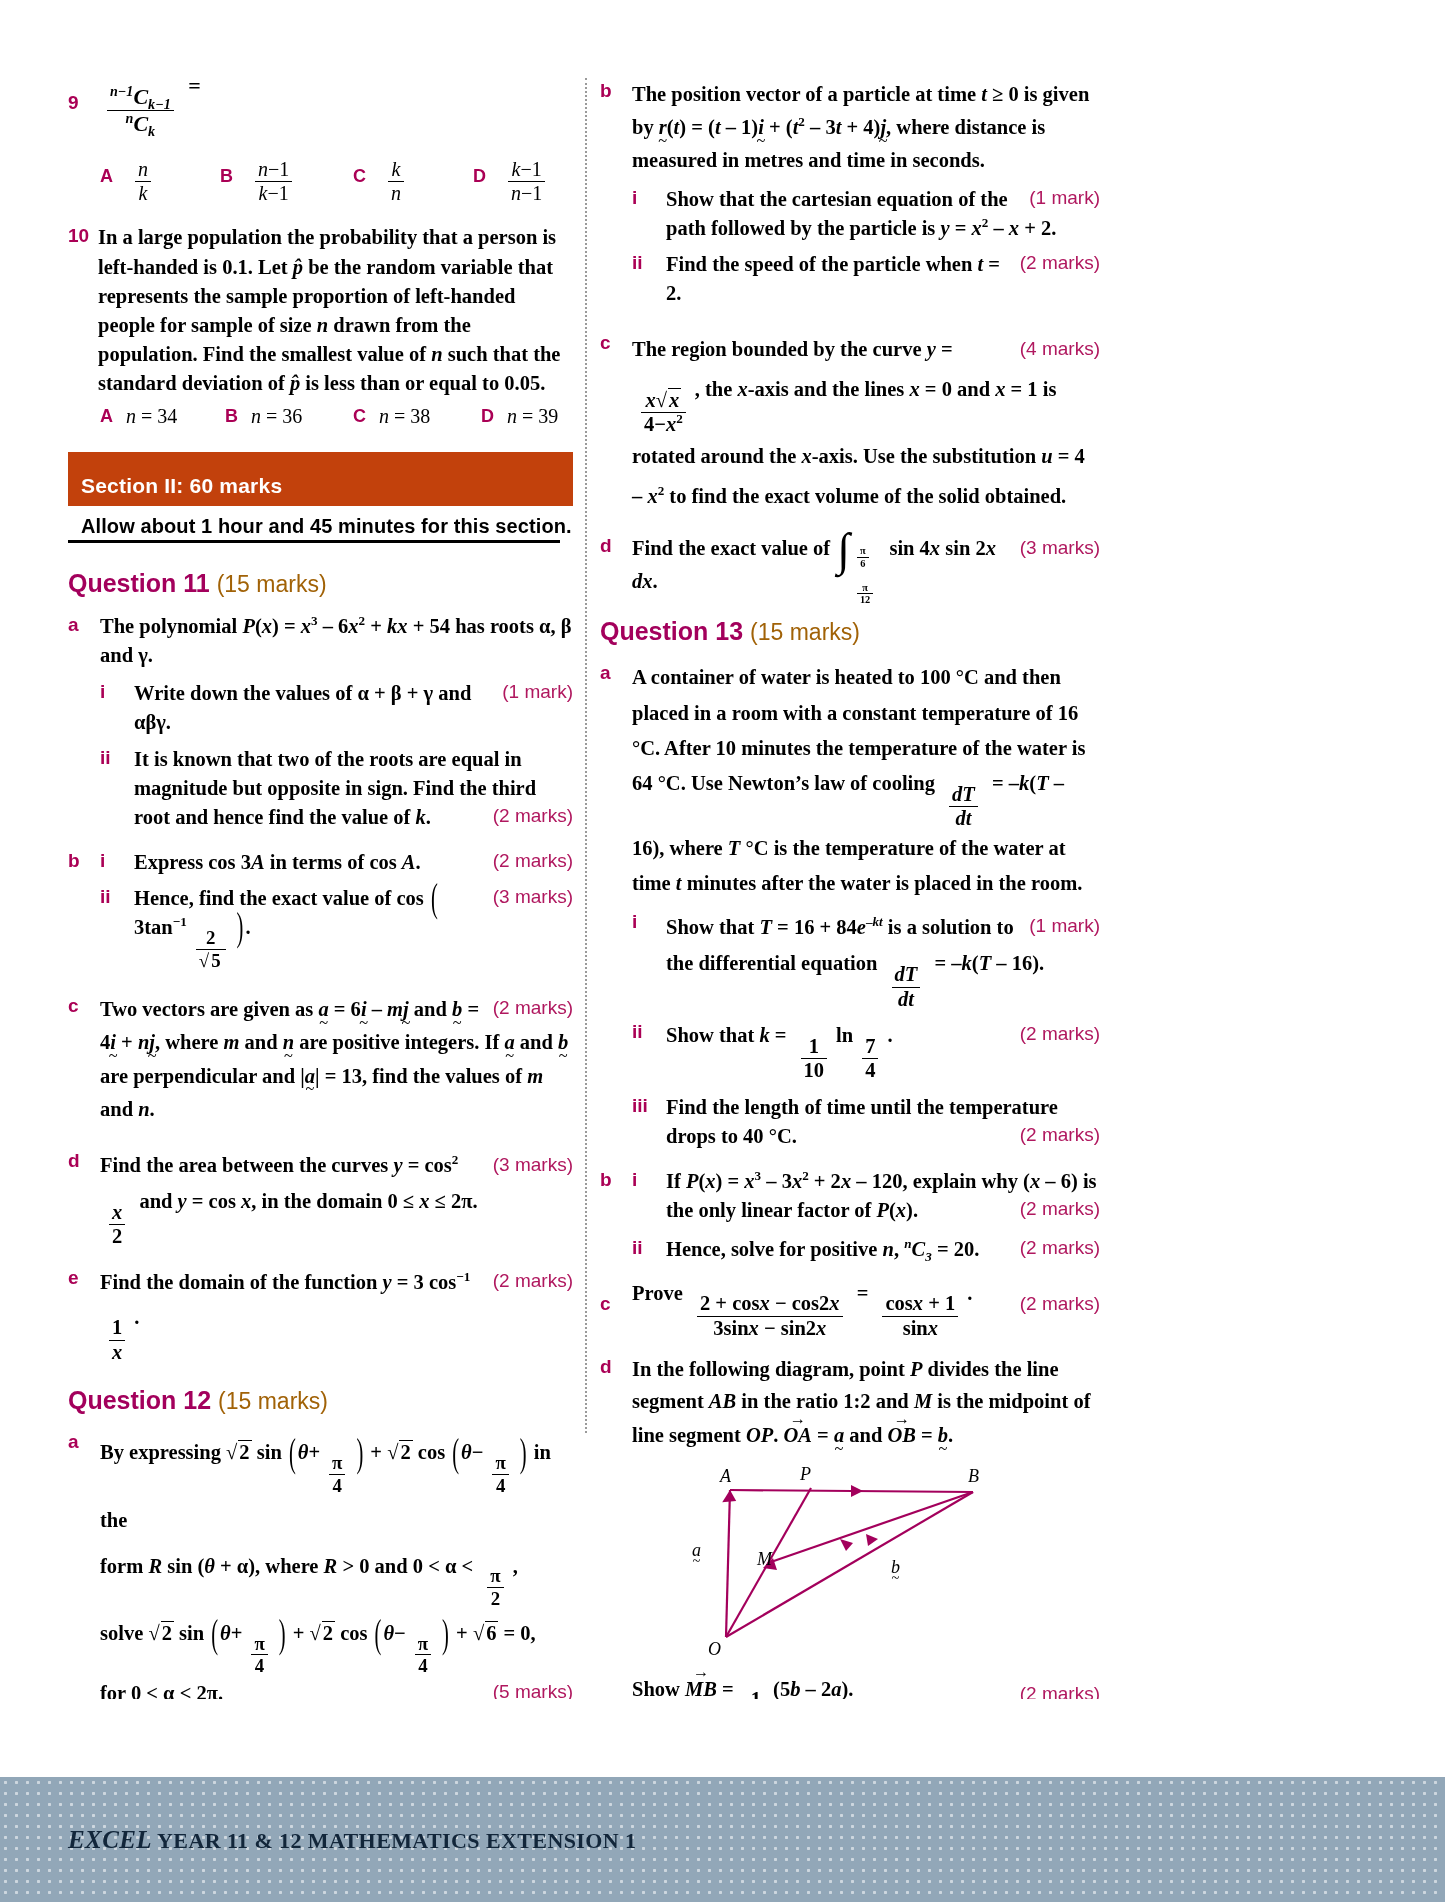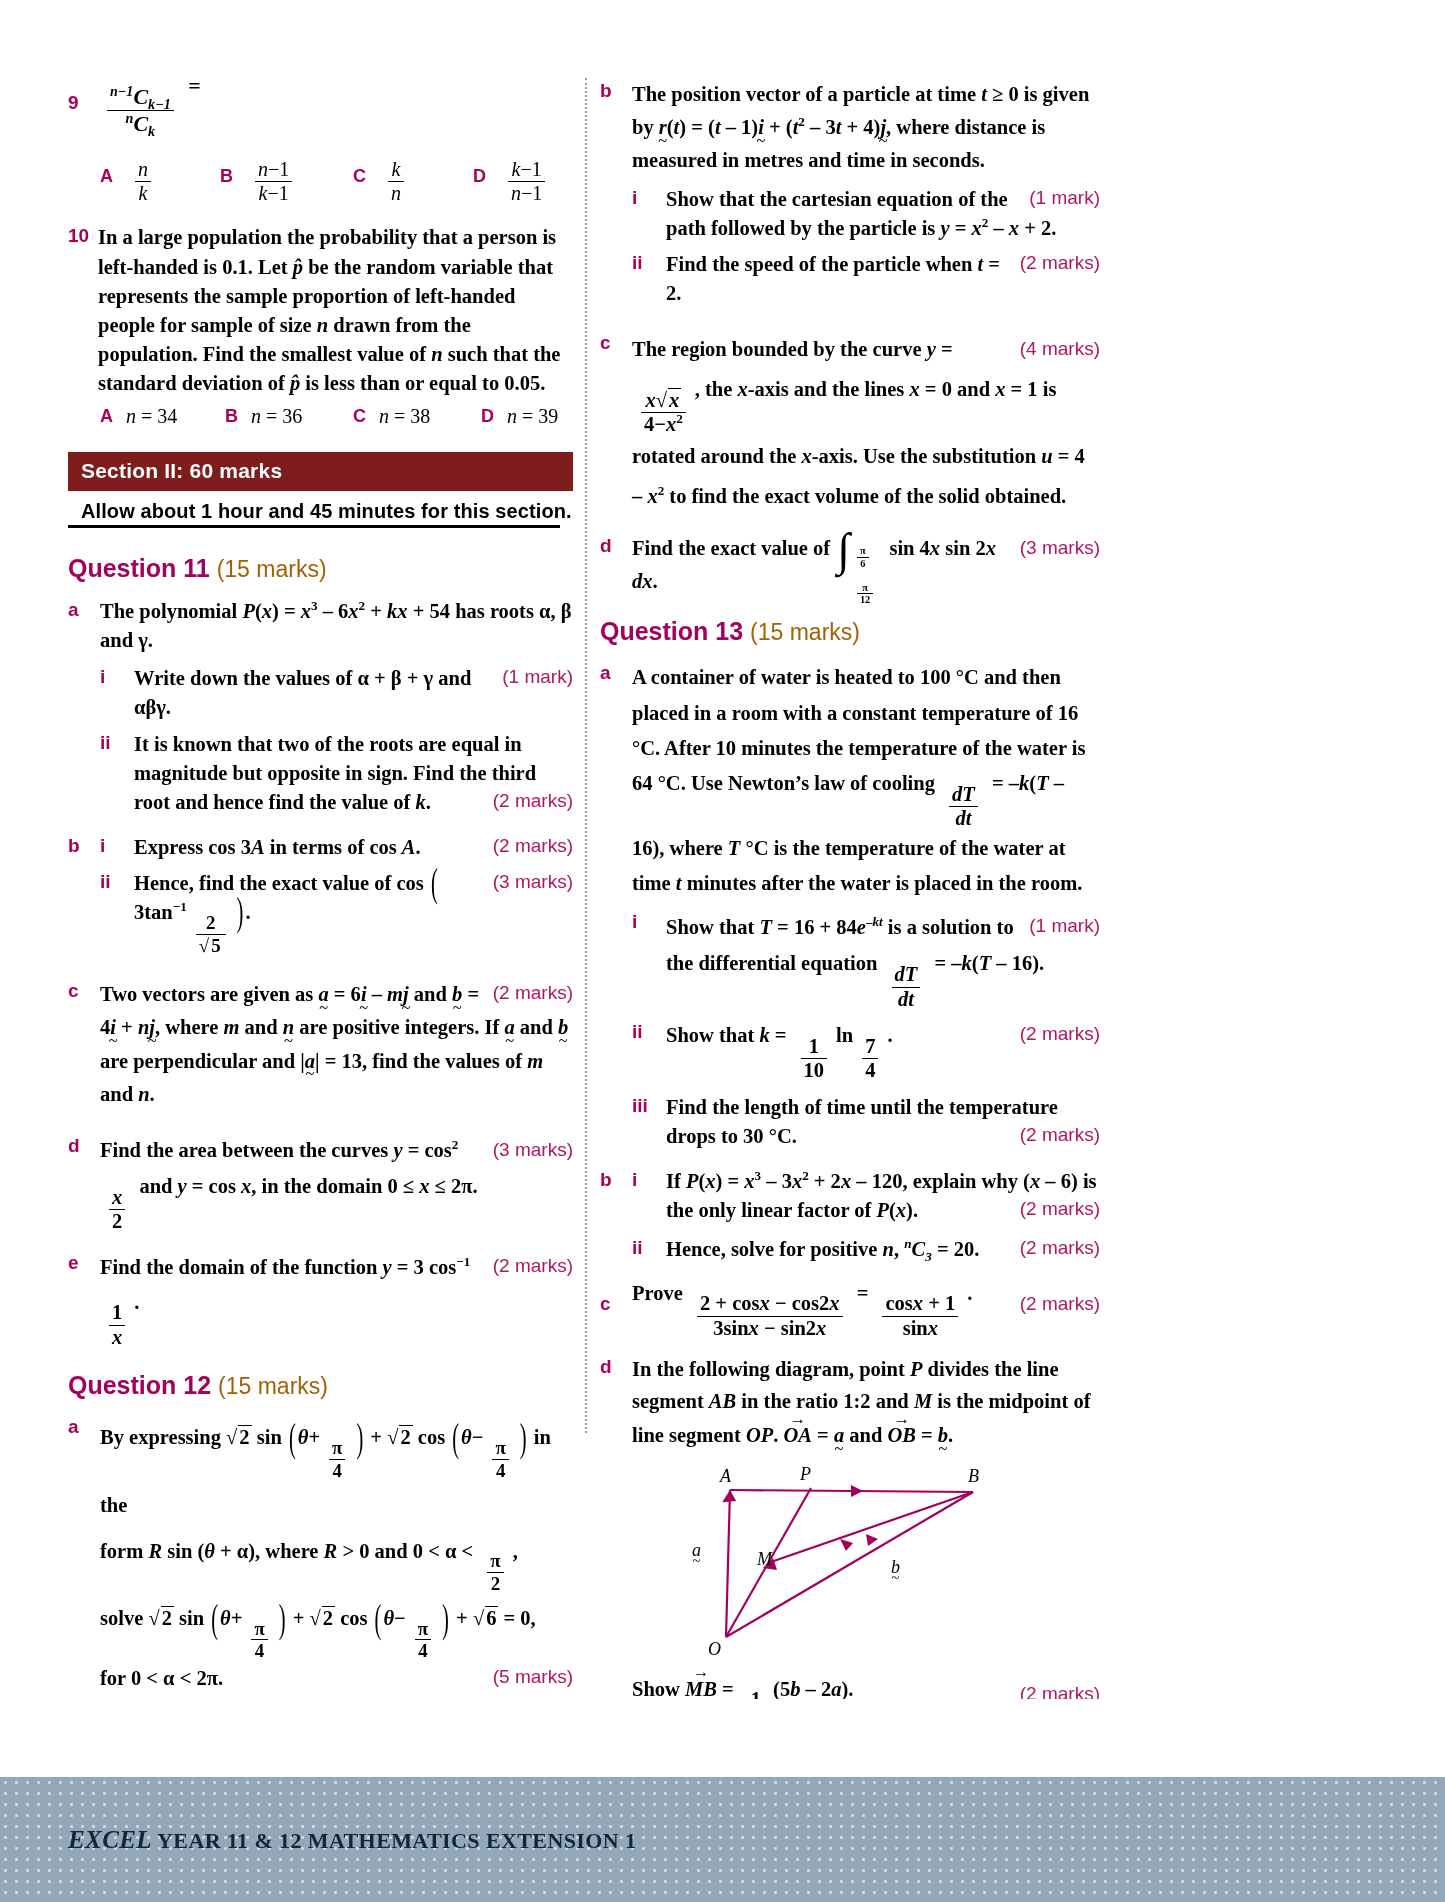--- a/index.html
+++ b/index.html
@@ -78,23 +78,23 @@
            margin:0 2px; font-weight:normal; }
   .bigint { display:inline-flex; align-items:center; vertical-align:middle; margin:0 2px; }
   .bigint .sym { font-size:2.25em; line-height:0.68; font-family:"Liberation Serif", serif; }
   .bigint .lims { display:inline-flex; flex-direction:column; font-size:0.55em;
                   justify-content:space-between; height:2.4em; margin-left:-2px; }
   .bigint .lims .up { margin-bottom:0.15em; }
   .bigint .lims .lo { margin-top:0.15em; }
 
   
   .banner {
-    background:#7f1d1d; color:#fff; font-weight:bold; font-size:21px;
+    background:#c2410c; color:#fff; font-weight:bold; font-size:21px;
     font-family:"Liberation Sans", sans-serif;
-    padding:7px 0 8px 13px; margin:24px 0 0 0; width:492px;
+    padding:22px 0 8px 13px; margin:24px 0 0 0; width:492px;
     letter-spacing:0.2px;
   }
   .allow {
     font-family:"Liberation Sans", sans-serif; font-weight:bold; font-size:20px;
     padding:9px 0 2px 13px; letter-spacing:0.1px;
   }
   .rule { border-bottom:3.2px solid #000; width:492px; }
 
   
   .qhead {
@@ -389,21 +389,21 @@
               <span class="dn">10</span>
             </span>ln<span class="frac">
               <span class="nm">7</span>
               <span class="dn">4</span>
             </span>.</span>
       </div>
     </div>
     <div class="q" style="margin-left:32px;margin-top:10px;">
       <div class="lbl rom">iii</div>
       <div class="body-txt">
-        <span>Find the length of time until the temperature drops to 30 °C.</span>
+        <span>Find the length of time until the temperature drops to 40 °C.</span>
         <span class="marks">(2 marks)</span>
       </div>
     </div>
 
     <div class="q" style="margin-top:16px;">
       <div class="lbl alpha">b</div>
       <div class="lbl rom">i</div>
       <div class="body-txt">
         <span>If <i>P</i>(<i>x</i>) = <i>x</i><sup>3</sup> – 3<i>x</i><sup>2</sup> + 2<i>x</i> – 120, explain why (<i>x</i> – 6) is the only linear factor of <i>P</i>(<i>x</i>).</span>
         <span class="marks">(2 marks)</span>

